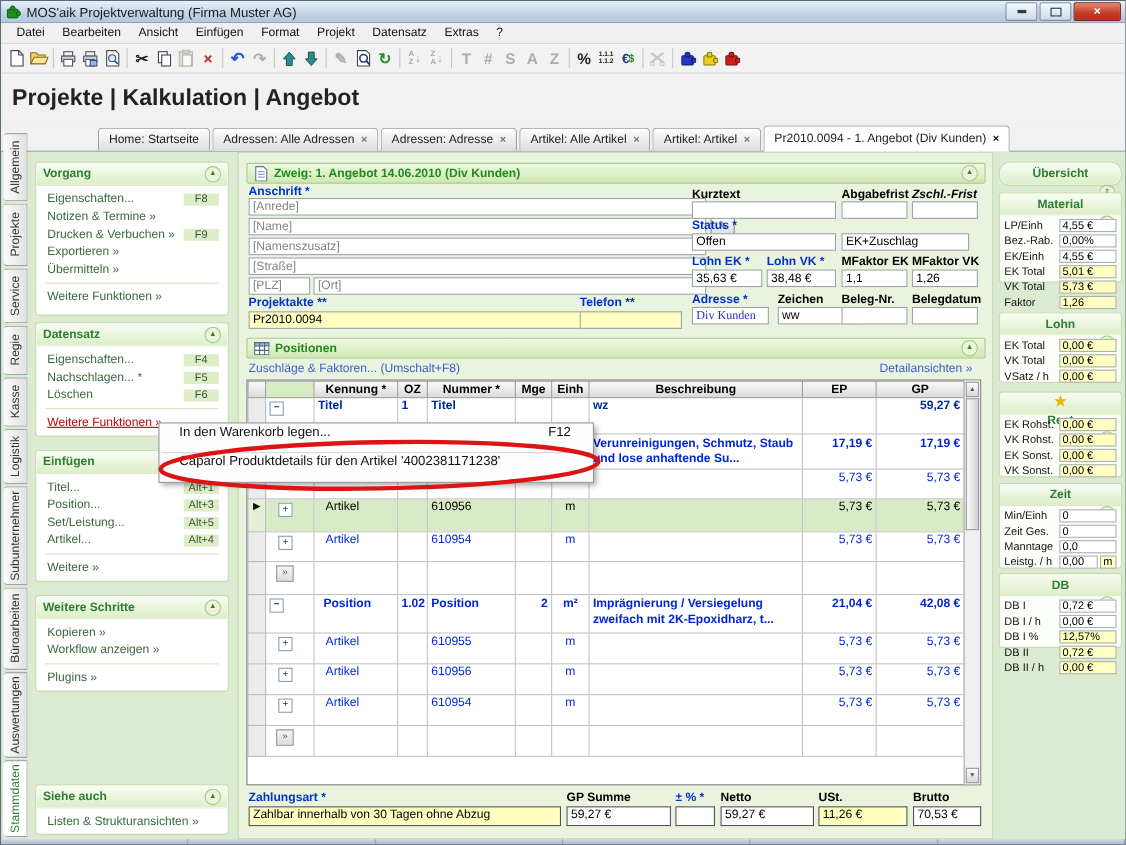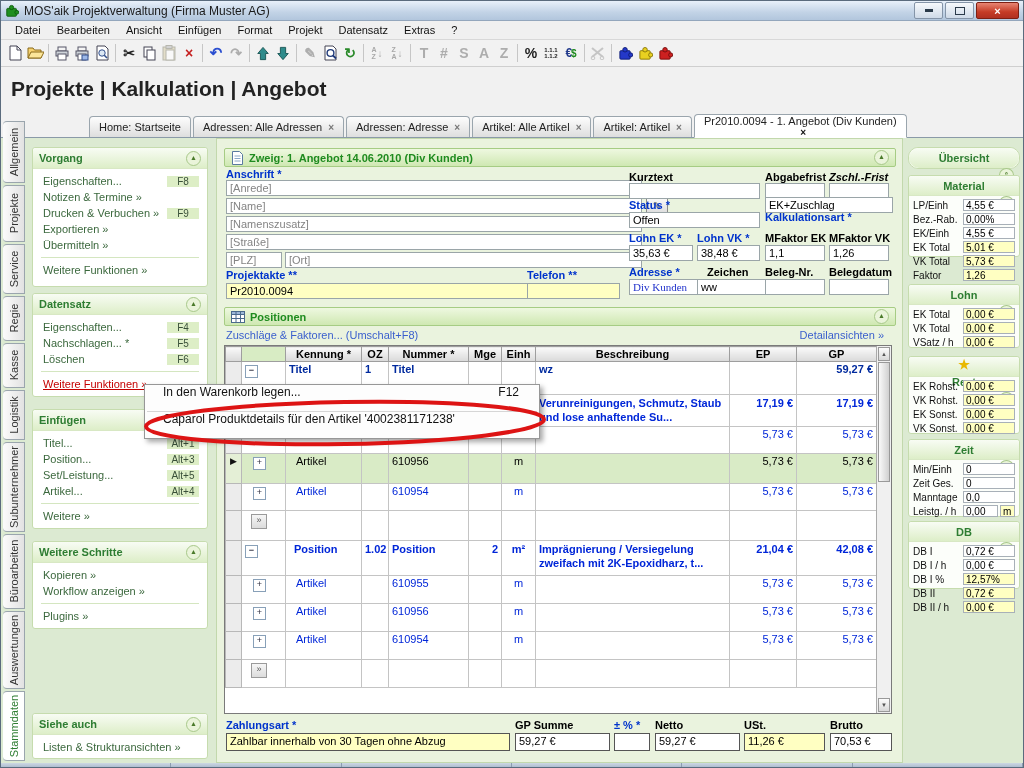--- a/index.html
+++ b/index.html
@@ -40,21 +40,21 @@
   .dol{color:#1f8a1f;font-weight:bold;font-size:10px;margin-left:-1px;}
   
   .header{position:absolute;left:0;top:66px;width:100%;height:46px;background:#f1f1f1;}
   .crumb{position:absolute;left:10px;top:10px;font-size:21px;font-weight:600;color:#222;}
   .tabrow{position:absolute;left:0;top:112px;width:100%;height:25px;background:#f1f1f1;
     border-bottom:1px solid #8a9aa8;box-sizing:border-box;display:flex;align-items:flex-end;padding-left:88px;}
   .dtab{height:20px;display:flex;align-items:center;padding:0 9px;margin-right:2px;
     background:linear-gradient(#fdfdfd,#dedede);border:1px solid #9aa5ad;border-bottom:none;
     border-radius:4px 4px 0 0;font-size:11px;color:#222;white-space:nowrap;}
   .dtab .x{margin-left:6px;color:#777;font-size:10px;font-weight:bold;}
-  .dtab.active{background:#fff;height:22px;position:relative;z-index:2;margin-bottom:-1px;border-bottom:1px solid #fff;flex-direction:column;}
+  .dtab.active{background:#fff;height:22px;position:relative;z-index:2;margin-bottom:-1px;border-bottom:1px solid #fff;}
   .dtab.active .x{color:#111;}
   
   .vtabs{position:absolute;left:0;top:120px;width:25px;height:642px;display:flex;flex-direction:column;}
   .vt{position:relative;width:22px;margin-left:2px;background:linear-gradient(90deg,#fbfbfb,#e2e2e2);
     border:1px solid #9aa5ad;border-left:none;border-radius:0 0 0 0;margin-bottom:2px;box-sizing:border-box;
     border-radius:4px 0 0 4px;}
   .vt span{position:absolute;left:50%;top:50%;transform:translate(-50%,-50%) rotate(-90deg);
     white-space:nowrap;font-size:11px;color:#333;}
   .vt.active{background:#fff;}
   .vt.active span{color:#2e7d32;}
@@ -523,35 +523,35 @@
   <div class="lbl" style="left:412px;top:32px;">Kurztext</div>
   <div class="fld" style="left:412px;top:44px;width:131px;"></div>
   <div class="lbl" style="left:548px;top:32px;">Abgabefrist</div>
   <div class="fld" style="left:548px;top:44px;width:60px;"></div>
   <div class="lbl" style="left:612px;top:32px;font-style:italic;">Zschl.-Frist</div>
   <div class="fld" style="left:612px;top:44px;width:60px;"></div>
 
   <div class="lbl blue" style="left:412px;top:60px;">Status *</div>
   <div class="fld" style="left:412px;top:73px;width:131px;">Offen</div>
   <div class="lbl blue" style="left:548px;top:72px;">Kalkulationsart *</div>
-  <div class="fld" style="left:548px;top:58px;width:128px;">EK+Zuschlag</div>
+  <div class="fld" style="left:548px;top:73px;width:116px;">EK+Zuschlag</div>
 
   <div class="lbl blue" style="left:412px;top:93px;">Lohn EK *</div>
   <div class="fld" style="left:412px;top:106px;width:64px;">35,63 €</div>
   <div class="lbl blue" style="left:480px;top:93px;">Lohn VK *</div>
   <div class="fld" style="left:480px;top:106px;width:63px;">38,48 €</div>
   <div class="lbl" style="left:548px;top:93px;">MFaktor EK</div>
   <div class="fld" style="left:548px;top:106px;width:60px;">1,1</div>
   <div class="lbl" style="left:612px;top:93px;">MFaktor VK</div>
   <div class="fld" style="left:612px;top:106px;width:60px;">1,26</div>
 
   <div class="lbl blue" style="left:412px;top:127px;">Adresse *</div>
   <div class="fld bluetxt" style="left:412px;top:140px;width:70px;font-family:Liberation Serif, serif;">Div Kunden</div>
   <div class="lbl" style="left:490px;top:127px;">Zeichen</div>
-  <div class="fld" style="left:480px;top:140px;width:74px;">ww</div>
+  <div class="fld" style="left:490px;top:140px;width:74px;">ww</div>
   <div class="lbl" style="left:548px;top:127px;">Beleg-Nr.</div>
   <div class="fld" style="left:548px;top:140px;width:60px;"></div>
   <div class="lbl" style="left:612px;top:127px;">Belegdatum</div>
   <div class="fld" style="left:612px;top:140px;width:60px;"></div>
 
   <div class="secbar" style="top:168px;">
     <svg width="14" height="12" viewBox="0 0 14 12" style="margin-right:5px;">
           <rect x="0.5" y="0.5" width="13" height="11" fill="#fff" stroke="#4a6a8c"></rect>
           <rect x="0.5" y="0.5" width="13" height="3" fill="#9db8d8" stroke="#4a6a8c"></rect>
           <line x1="5" y1="0.5" x2="5" y2="11.5" stroke="#4a6a8c"></line>

